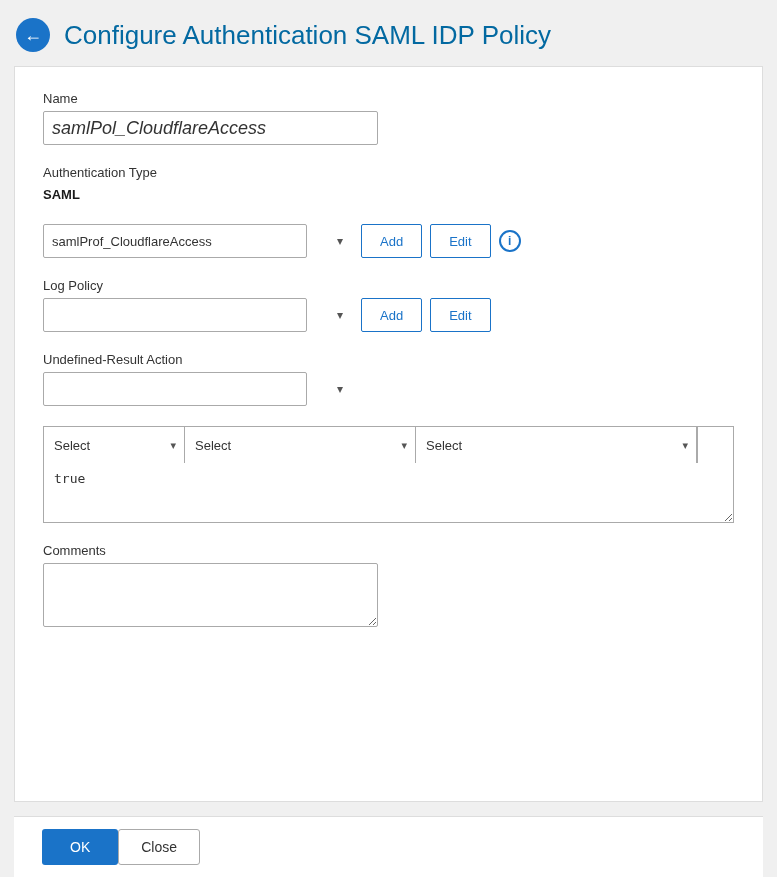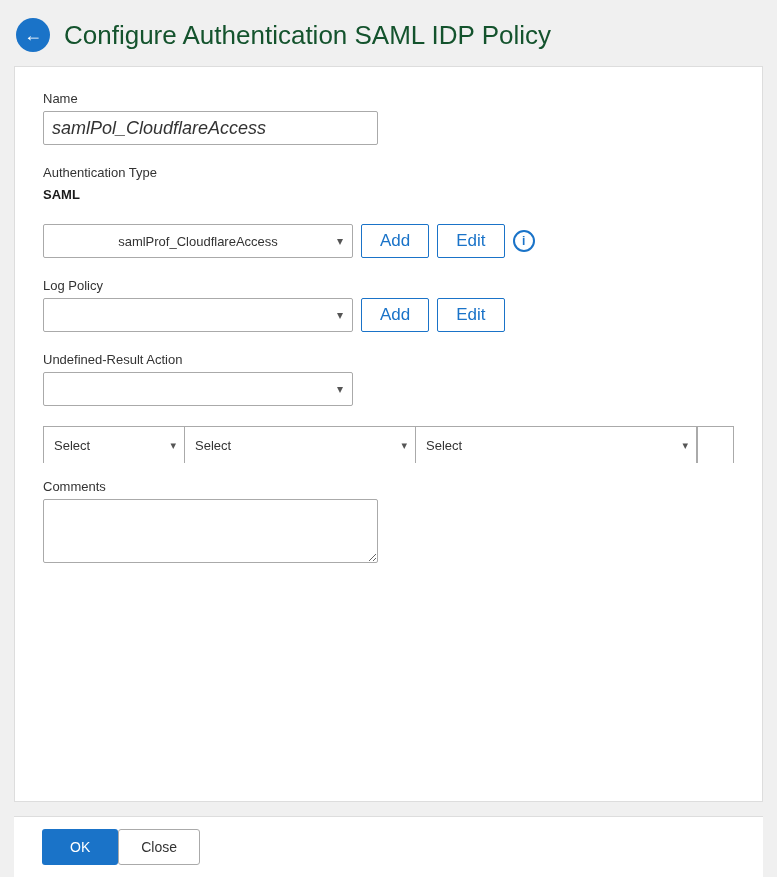--- a/index.html
+++ b/index.html
@@ -47,21 +47,21 @@
 
     .back-arrow {
       color: white;
       font-size: 18px;
       line-height: 1;
     }
 
     .page-title {
       font-size: 26px;
       font-weight: 400;
-      color: #14532d;
+      color: #0369a1;
     }
 
     
     .main-card {
       background: #ffffff;
       margin: 0 14px 14px 14px;
       padding: 24px 28px 20px 28px;
       border: 1px solid #ddd;
       flex: 1;
     }
@@ -104,34 +104,33 @@
     }
 
     
     .dropdown-row {
       display: flex;
       align-items: center;
       gap: 8px;
     }
 
     .dropdown-select {
-      width: 310px;
+      width: 264px;
       height: 34px;
       border: 1px solid #aaa;
       border-radius: 2px;
       padding: 0 8px;
       font-size: 13px;
       color: #333;
       background: #fff;
       appearance: none;
       -webkit-appearance: none;
       cursor: pointer;
       outline: none;
       position: relative;
-      text-align: center;
     }
 
     .dropdown-wrapper {
       position: relative;
       display: inline-block;
       width: 310px;
     }
 
     .dropdown-wrapper .chevron {
       position: absolute;
@@ -139,21 +138,21 @@
       top: 50%;
       transform: translateY(-50%);
       pointer-events: none;
       color: #555;
       font-size: 12px;
     }
 
     .btn-add, .btn-edit {
       height: 34px;
       padding: 0 18px;
-      font-size: 17px;
+      font-size: 13px;
       border: 1px solid #1a73c8;
       border-radius: 2px;
       cursor: pointer;
       color: #1a73c8;
       background: #fff;
     }
 
     .info-icon {
       width: 22px;
       height: 22px;
@@ -385,20 +384,21 @@
             <option>Select</option>
           </select>
           <span class="expr-chevron">▾</span>
         </div>
 
         <div class="expr-last-cell">
         </div>
       </div>
 
       
+      <textarea class="expression-text-area" style="">true</textarea>
     </div>
 
     <div class="form-field">
       <label class="field-label">Comments</label>
       <textarea class="comments-textarea" style=""></textarea>
     </div>
 
   </div>
 
   <div class="page-footer">

